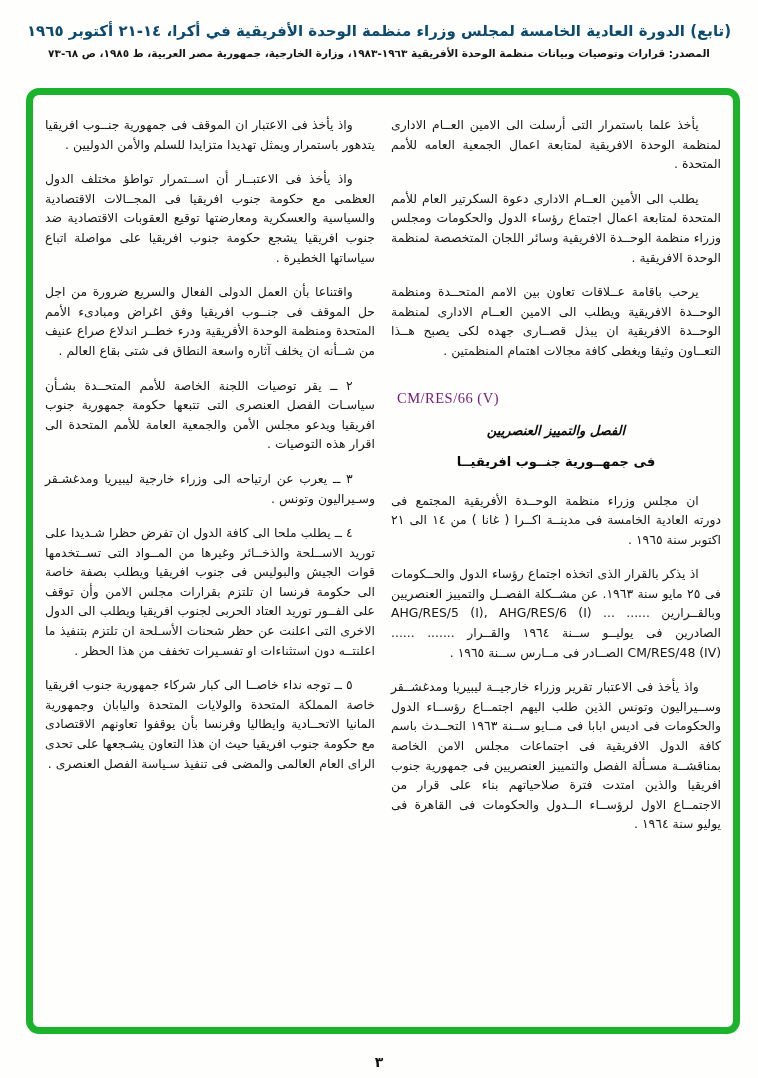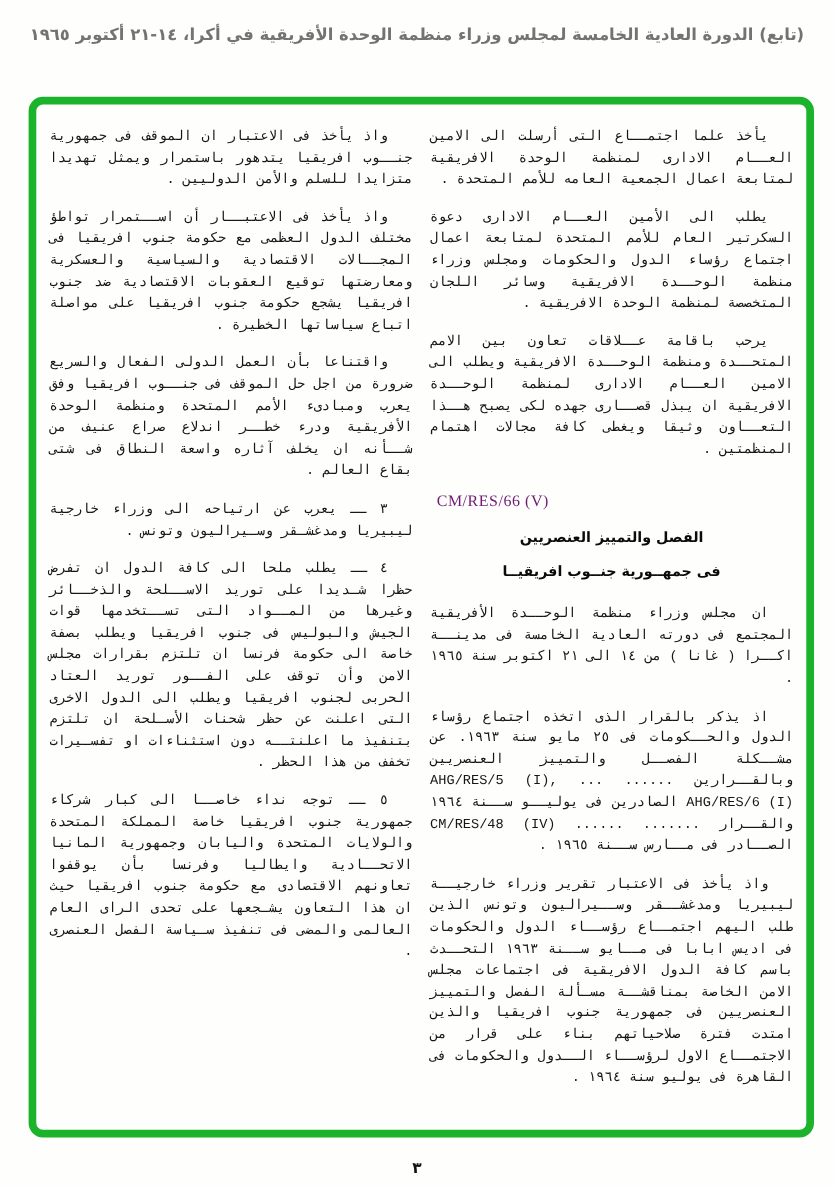--- a/index.html
+++ b/index.html
@@ -19,21 +19,21 @@
   .page-header {
     position: absolute;
     top: 22px;
     left: 0;
     right: 0;
     text-align: center;
   }
   .session-title {
     font-size: 15px;
     font-weight: bold;
-    color: #737373;
+    color: #0c4a6e;
     letter-spacing: 0;
   }
   .source-line {
     margin-top: 7px;
     font-size: 10.5px;
     font-weight: bold;
     color: #151515;
   }
   .content-frame {
     position: absolute;
@@ -54,41 +54,41 @@
   .column {
     flex: 1 1 0;
     min-width: 0;
     font-size: 12.4px;
     line-height: 1.58;
     text-align: justify;
   }
   .column p {
     margin: 0 0 15px 0;
     text-indent: 1.8em;
-    font-family: Liberation Mono, monospace;
   }
   .resolution-ref {
     direction: ltr;
     text-align: left;
     font-family: "Liberation Serif", serif;
     font-size: 14.5px;
     letter-spacing: 0.5px;
     color: #701a75;
     margin: 26px 0 12px 0;
     padding-left: 6px;
   }
   .section-title {
     text-align: center;
     font-size: 13px;
     font-weight: bold;
     color: #0b0b0b;
     margin: 0 0 10px 0;
   }
   .section-title.first {
     margin-top: 6px;
+    font-style: italic;
   }
   .section-title-group {
     margin-bottom: 18px;
   }
   .page-number {
     position: absolute;
     bottom: 8px;
     left: 0;
     right: 0;
     text-align: center;
@@ -97,45 +97,47 @@
     color: #111111;
   }
 </style>
 </head>
 <body>
 
 <div class="page">
 
   <header class="page-header">
     <div class="session-title">(تابع) الدورة العادية الخامسة لمجلس وزراء منظمة الوحدة الأفريقية في أكرا، ١٤-٢١ أكتوبر ١٩٦٥</div>
+    <div class="source-line">المصدر: قرارات وتوصيات وبيانات منظمة الوحدة الأفريقية ١٩٦٣-١٩٨٣، وزارة الخارجية، جمهورية مصر العربية، ط ١٩٨٥، ص ٦٨-٧٣</div>
   </header>
 
   <div class="content-frame">
 
     <div class="column">
-      <p>يأخذ علما اجتمــاع التى أرسلت الى الامين العــام الادارى لمنظمة الوحدة الافريقية لمتابعة اعمال الجمعية العامه للأمم المتحدة .</p>
+      <p>يأخذ علما باستمرار التى أرسلت الى الامين العــام الادارى لمنظمة الوحدة الافريقية لمتابعة اعمال الجمعية العامه للأمم المتحدة .</p>
       <p>يطلب الى الأمين العــام الادارى دعوة السكرتير العام للأمم المتحدة لمتابعة اعمال اجتماع رؤساء الدول والحكومات ومجلس وزراء منظمة الوحــدة الافريقية وسائر اللجان المتخصصة لمنظمة الوحدة الافريقية .</p>
       <p>يرحب باقامة عــلاقات تعاون بين الامم المتحــدة ومنظمة الوحــدة الافريقية ويطلب الى الامين العــام الادارى لمنظمة الوحــدة الافريقية ان يبذل قصــارى جهده لكى يصبح هــذا التعــاون وثيقا ويغطى كافة مجالات اهتمام المنظمتين .</p>
 
       <div class="resolution-ref">CM/RES/66 (V)</div>
 
       <div class="section-title-group">
         <h2 class="section-title first">الفصل والتمييز العنصريين</h2>
         <h2 class="section-title">فى جمهــورية جنــوب افريقيــا</h2>
       </div>
 
       <p>ان مجلس وزراء منظمة الوحــدة الأفريقية المجتمع فى دورته العادية الخامسة فى مدينــة اكــرا ( غانا ) من ١٤ الى ٢١ اكتوبر سنة ١٩٦٥ .</p>
       <p>اذ يذكر بالقرار الذى اتخذه اجتماع رؤساء الدول والحــكومات فى ٢٥ مايو سنة ١٩٦٣. عن مشــكلة الفصــل والتمييز العنصريين وبالقــرارين ...... ... AHG/RES/5 (I), AHG/RES/6 (I) الصادرين فى يوليــو ســنة ١٩٦٤ والقــرار ....... ...... CM/RES/48 (IV) الصــادر فى مــارس ســنة ١٩٦٥ .</p>
       <p>واذ يأخذ فى الاعتبار تقرير وزراء خارجيــة ليبيريا ومدغشــقر وســيراليون وتونس الذين طلب اليهم اجتمــاع رؤســاء الدول والحكومات فى اديس ابابا فى مــايو ســنة ١٩٦٣ التحــدث باسم كافة الدول الافريقية فى اجتماعات مجلس الامن الخاصة بمناقشــة مسـألة الفصل والتمييز العنصريين فى جمهورية جنوب افريقيا والذين امتدت فترة صلاحياتهم بناء على قرار من الاجتمــاع الاول لرؤســاء الــدول والحكومات فى القاهرة فى يوليو سنة ١٩٦٤ .</p>
     </div>
 
     <div class="column">
       <p>واذ يأخذ فى الاعتبار ان الموقف فى جمهورية جنــوب افريقيا يتدهور باستمرار ويمثل تهديدا متزايدا للسلم والأمن الدوليين .</p>
       <p>واذ يأخذ فى الاعتبــار أن اســتمرار تواطؤ مختلف الدول العظمى مع حكومة جنوب افريقيا فى المجــالات الاقتصادية والسياسية والعسكرية ومعارضتها توقيع العقوبات الاقتصادية ضد جنوب افريقيا يشجع حكومة جنوب افريقيا على مواصلة اتباع سياساتها الخطيرة .</p>
-      <p>واقتناعا بأن العمل الدولى الفعال والسريع ضرورة من اجل حل الموقف فى جنــوب افريقيا وفق يعرب ومبادىء الأمم المتحدة ومنظمة الوحدة الأفريقية ودرء خطــر اندلاع صراع عنيف من شــأنه ان يخلف آثاره واسعة النطاق فى شتى بقاع العالم .</p>
+      <p>واقتناعا بأن العمل الدولى الفعال والسريع ضرورة من اجل حل الموقف فى جنــوب افريقيا وفق اغراض ومبادىء الأمم المتحدة ومنظمة الوحدة الأفريقية ودرء خطــر اندلاع صراع عنيف من شــأنه ان يخلف آثاره واسعة النطاق فى شتى بقاع العالم .</p>
+      <p>٢ ــ يقر توصيات اللجنة الخاصة للأمم المتحــدة بشـأن سياسـات الفصل العنصرى التى تتبعها حكومة جمهورية جنوب افريقيا ويدعو مجلس الأمن والجمعية العامة للأمم المتحدة الى اقرار هذه التوصيات .</p>
       <p>٣ ــ يعرب عن ارتياحه الى وزراء خارجية ليبيريا ومدغشـقر وسـيراليون وتونس .</p>
       <p>٤ ــ يطلب ملحا الى كافة الدول ان تفرض حظرا شـديدا على توريد الاســلحة والذخــائر وغيرها من المــواد التى تســتخدمها قوات الجيش والبوليس فى جنوب افريقيا ويطلب بصفة خاصة الى حكومة فرنسا ان تلتزم بقرارات مجلس الامن وأن توقف على الفــور توريد العتاد الحربى لجنوب افريقيا ويطلب الى الدول الاخرى التى اعلنت عن حظر شحنات الأسـلحة ان تلتزم بتنفيذ ما اعلنتــه دون استثناءات او تفسـيرات تخفف من هذا الحظر .</p>
       <p>٥ ــ توجه نداء خاصــا الى كبار شركاء جمهورية جنوب افريقيا خاصة المملكة المتحدة والولايات المتحدة واليابان وجمهورية المانيا الاتحــادية وايطاليا وفرنسا بأن يوقفوا تعاونهم الاقتصادى مع حكومة جنوب افريقيا حيث ان هذا التعاون يشـجعها على تحدى الراى العام العالمى والمضى فى تنفيذ سـياسة الفصل العنصرى .</p>
     </div>
 
   </div>
 
   <div class="page-number">٣</div>
 
 </div>

